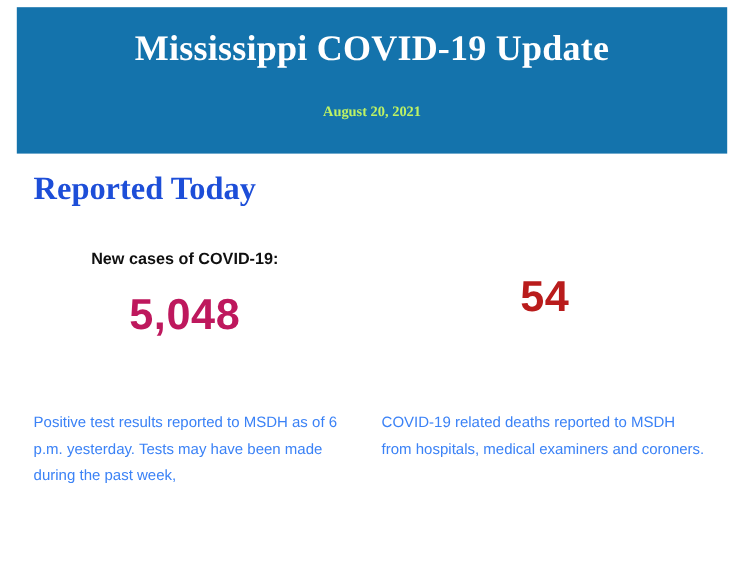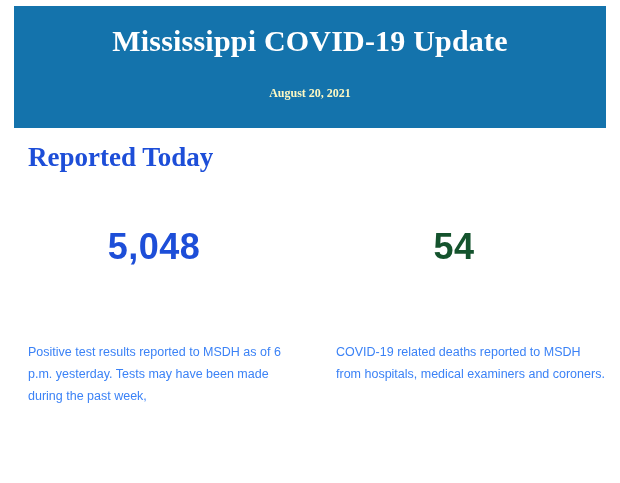--- a/index.html
+++ b/index.html
@@ -39,21 +39,21 @@
     font-weight: bold;
     font-size: 30px;
     letter-spacing: 0.2px;
   }
   .header-date {
     position: absolute;
     left: 0;
     top: 80px;
     width: 592px;
     text-align: center;
-    color: #fef9c3;
+    color: #bef264;
     font-family: "Liberation Serif", serif;
     font-weight: bold;
     font-size: 12px;
   }
   .section-title {
     position: absolute;
     left: 28px;
     top: 142px;
     color: #1d4ed8;
     font-family: "Liberation Serif", serif;
@@ -75,52 +75,53 @@
     font-family: "Liberation Sans", sans-serif;
   }
   .stat-value {
     text-align: center;
     margin-top: 18px;
     font-family: "Liberation Sans", sans-serif;
     font-weight: bold;
     font-size: 36px;
     letter-spacing: 0.5px;
   }
-  .stat-value.cases { color: #1d4ed8; }
-  .stat-value.deaths { color: #14532d; }
+  .stat-value.cases { color: #be185d; }
+  .stat-value.deaths { color: #b91c1c; }
   .stat-note {
     position: absolute;
     top: 342px;
     font-size: 12.5px;
     line-height: 1.75;
     color: #3b82f6;
     font-family: "Liberation Sans", sans-serif;
   }
   .note-left {
     left: 28px;
     width: 272px;
   }
   .note-right {
-    left: 336px;
+    left: 318px;
     width: 272px;
   }
 </style>
 </head>
 <body>
 
 <div class="page">
 
   <div class="header-band">
     <div class="header-title">Mississippi COVID-19 Update</div>
     <div class="header-date">August 20, 2021</div>
   </div>
 
   <div class="section-title">Reported Today</div>
 
   <div class="stat stat-left">
+    <div class="stat-label">New cases of COVID-19:</div>
     <div class="stat-value cases">5,048</div>
   </div>
 
   <div class="stat stat-right">
     <div class="stat-value deaths">54</div>
   </div>
 
   <div class="stat-note note-left">Positive test results reported to MSDH as of 6 p.m. yesterday. Tests may have been made during the past week,</div>
   <div class="stat-note note-right">COVID-19 related deaths reported to MSDH from hospitals, medical examiners and coroners.</div>
 

